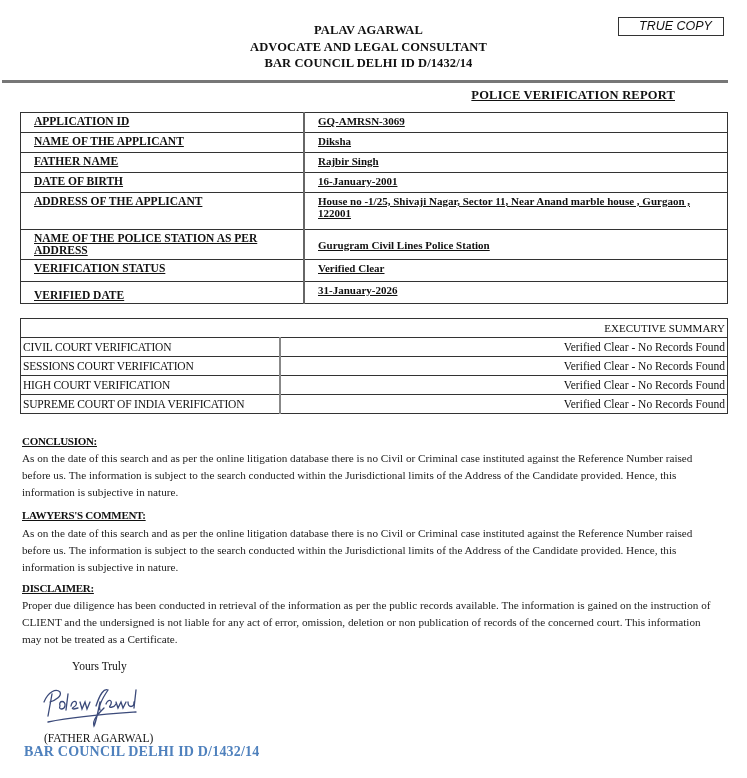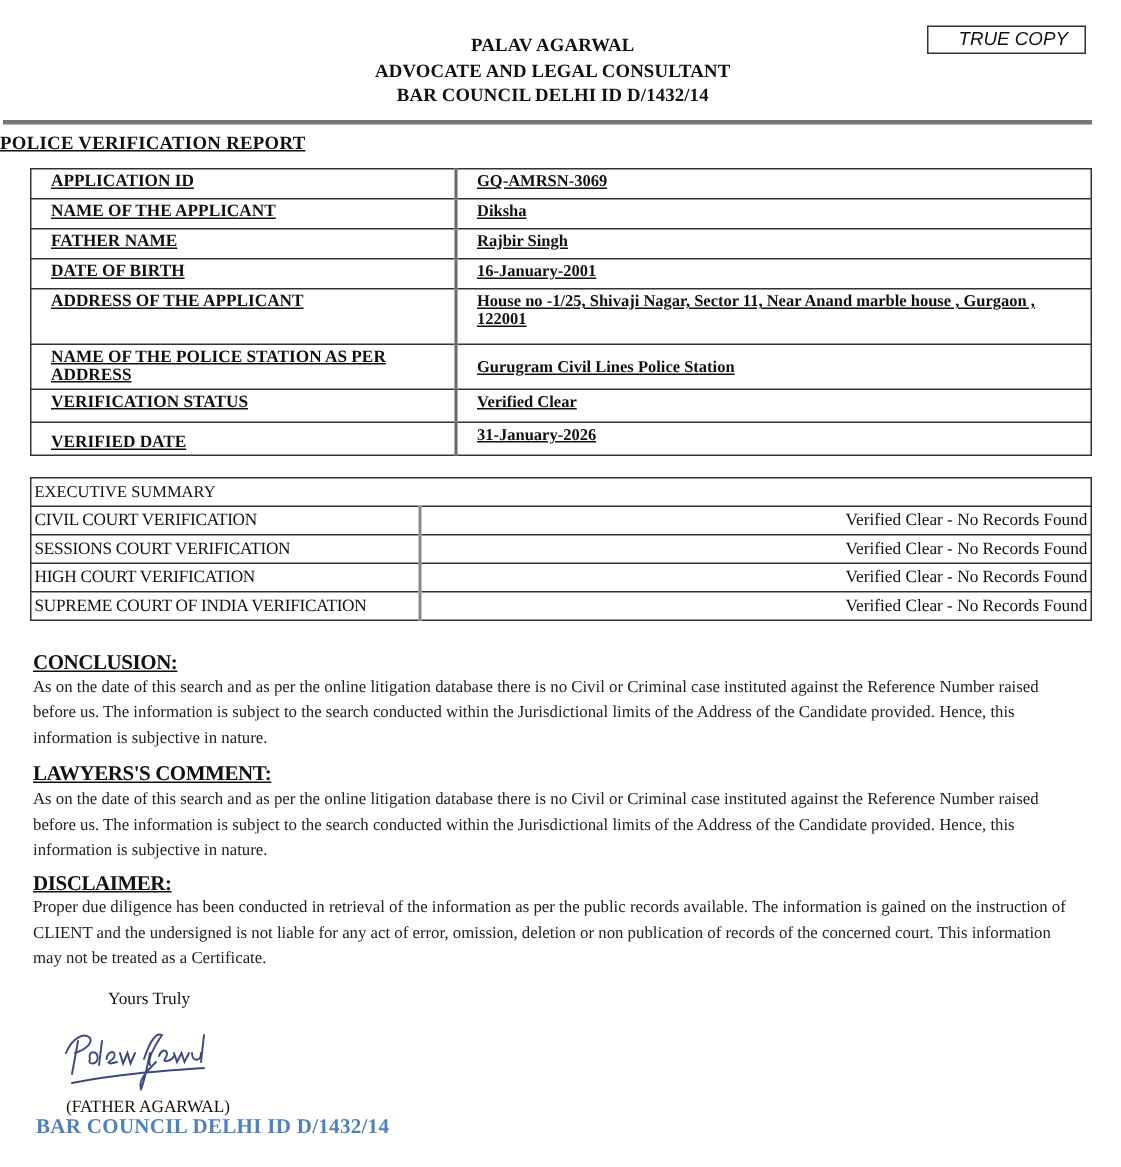--- a/index.html
+++ b/index.html
@@ -14,41 +14,41 @@
     font-weight: bold; font-size: 12.5px; line-height: 16.5px; letter-spacing: 0.1px;
   }
   .header div { margin-left: -10px; }
   .true-copy {
     left: 618px; top: 17px; width: 84px; height: 17px;
     border: 1.5px solid #333; font-family: "Liberation Sans", "DejaVu Sans", sans-serif;
     font-style: italic; font-size: 12.5px; line-height: 17px; padding-left: 20px; box-sizing: content-box;
   }
   .rule { left: 2px; top: 80px; width: 726px; height: 3px; background: #777; }
   .report-title {
-    left: 0; width: 675px; top: 88px; text-align: left;
+    left: 0; width: 675px; top: 88px; text-align: right;
     font-weight: bold; font-size: 12.5px; text-decoration: underline; letter-spacing: 0.2px;
   }
   table { border-collapse: collapse; position: absolute; }
   .t1 { left: 20px; top: 112px; width: 708px; }
   .t1 td {
     border: 1.3px solid #333; font-size: 11.5px; padding: 2px 13px; vertical-align: top; text-decoration: underline;
   }
   .t1 td.lbl { font-weight: bold; width: 256px; border-right: 2px solid #666; }
   .t1 td.val { font-weight: bold; font-size: 11px; }
   .t1 td.val.middle { vertical-align: middle; }
   .t1 td.lbl.bottom { vertical-align: bottom; }
   .t2 { left: 20px; top: 318px; width: 708px; }
   .t2 td {
     border: 1.3px solid #333; font-size: 11.5px; padding: 1px 2px; height: 16px;
     font-family: "Liberation Serif", "DejaVu Serif", serif;
   }
-  .t2 td.head { text-align: left; font-size: 11px; }
+  .t2 td.head { text-align: right; font-size: 11px; }
   .t2 td.lbl { width: 254px; border-right: 2px solid #888; letter-spacing: -0.2px; }
   .t2 td.val { text-align: right; margin-left: 21px; }
-  .sec-title { font-weight: bold; font-size: 14px; text-decoration: underline; left: 22px; letter-spacing: -0.3px; }
+  .sec-title { font-weight: bold; font-size: 11px; text-decoration: underline; left: 22px; letter-spacing: -0.3px; }
   .sec-body { left: 22px; width: 700px; font-size: 11.2px; line-height: 17px; color: #222; }
   .yours { left: 72px; top: 660px; font-size: 11.5px; }
   .sig { left: 38px; top: 680px; width: 110px; height: 50px; }
   .name-sig { left: 44px; top: 732px; font-size: 11.5px; }
   .bar-id { left: 24px; top: 744px; font-weight: bold; font-size: 14px; color: #4f81bd; letter-spacing: 0.2px; }
 </style>
 </head>
 <body>
 
 <div class="abs header">

